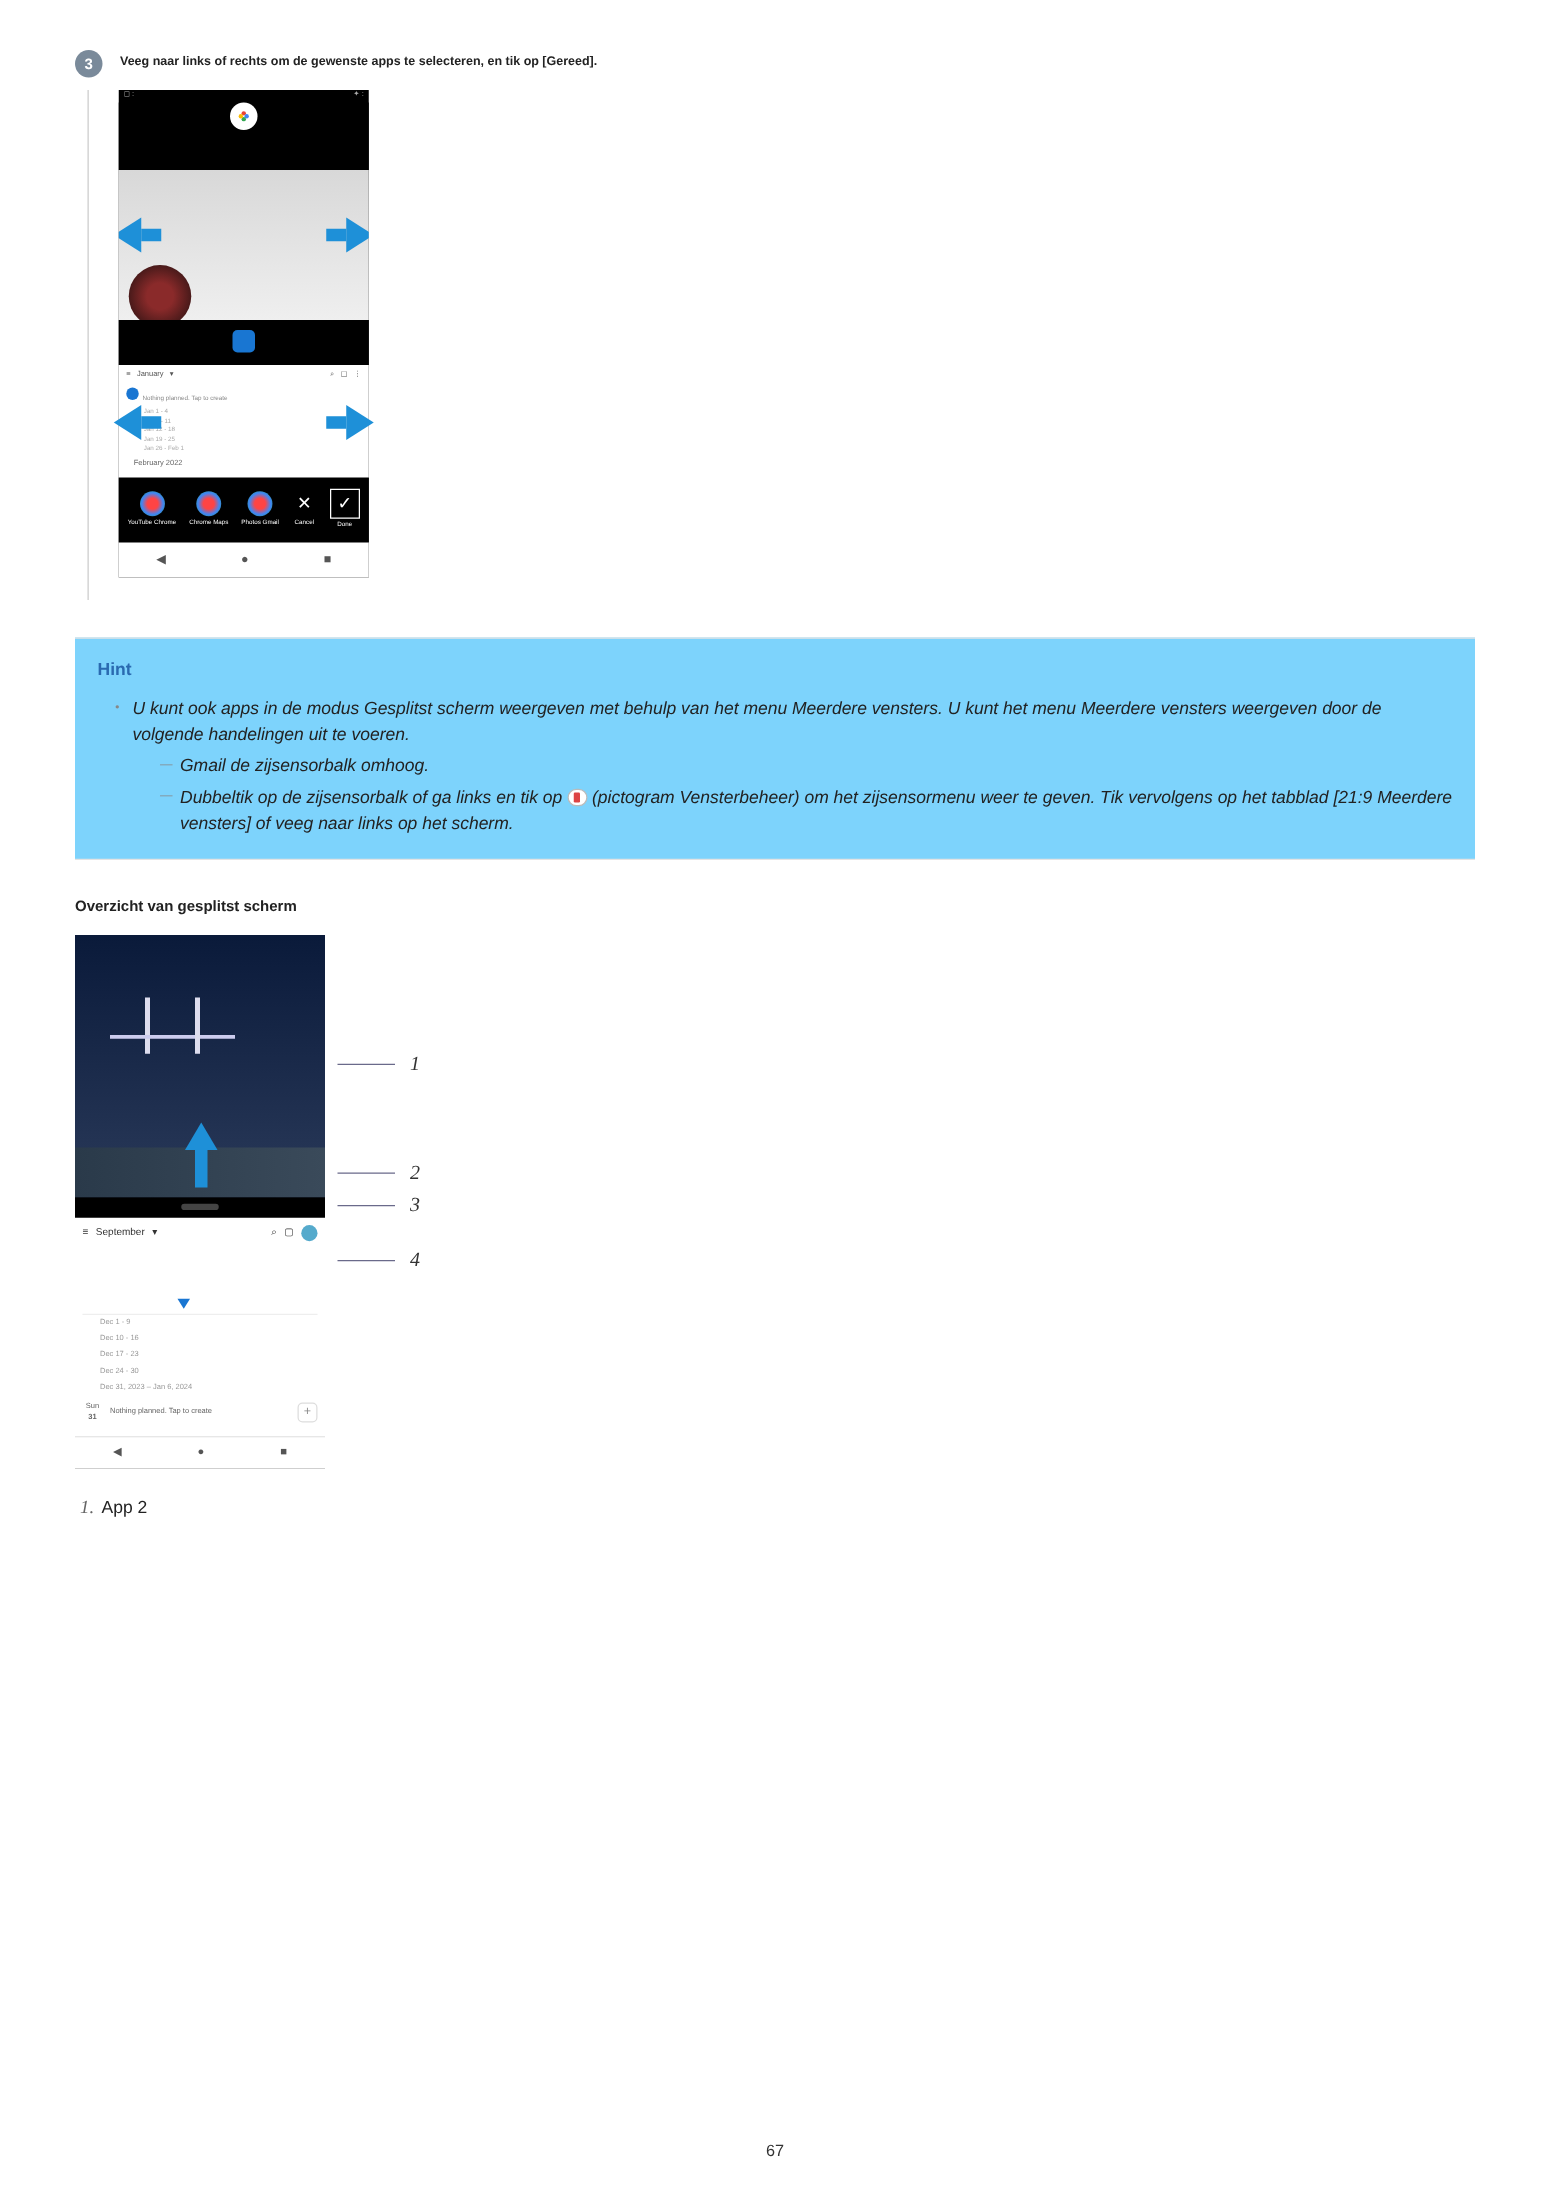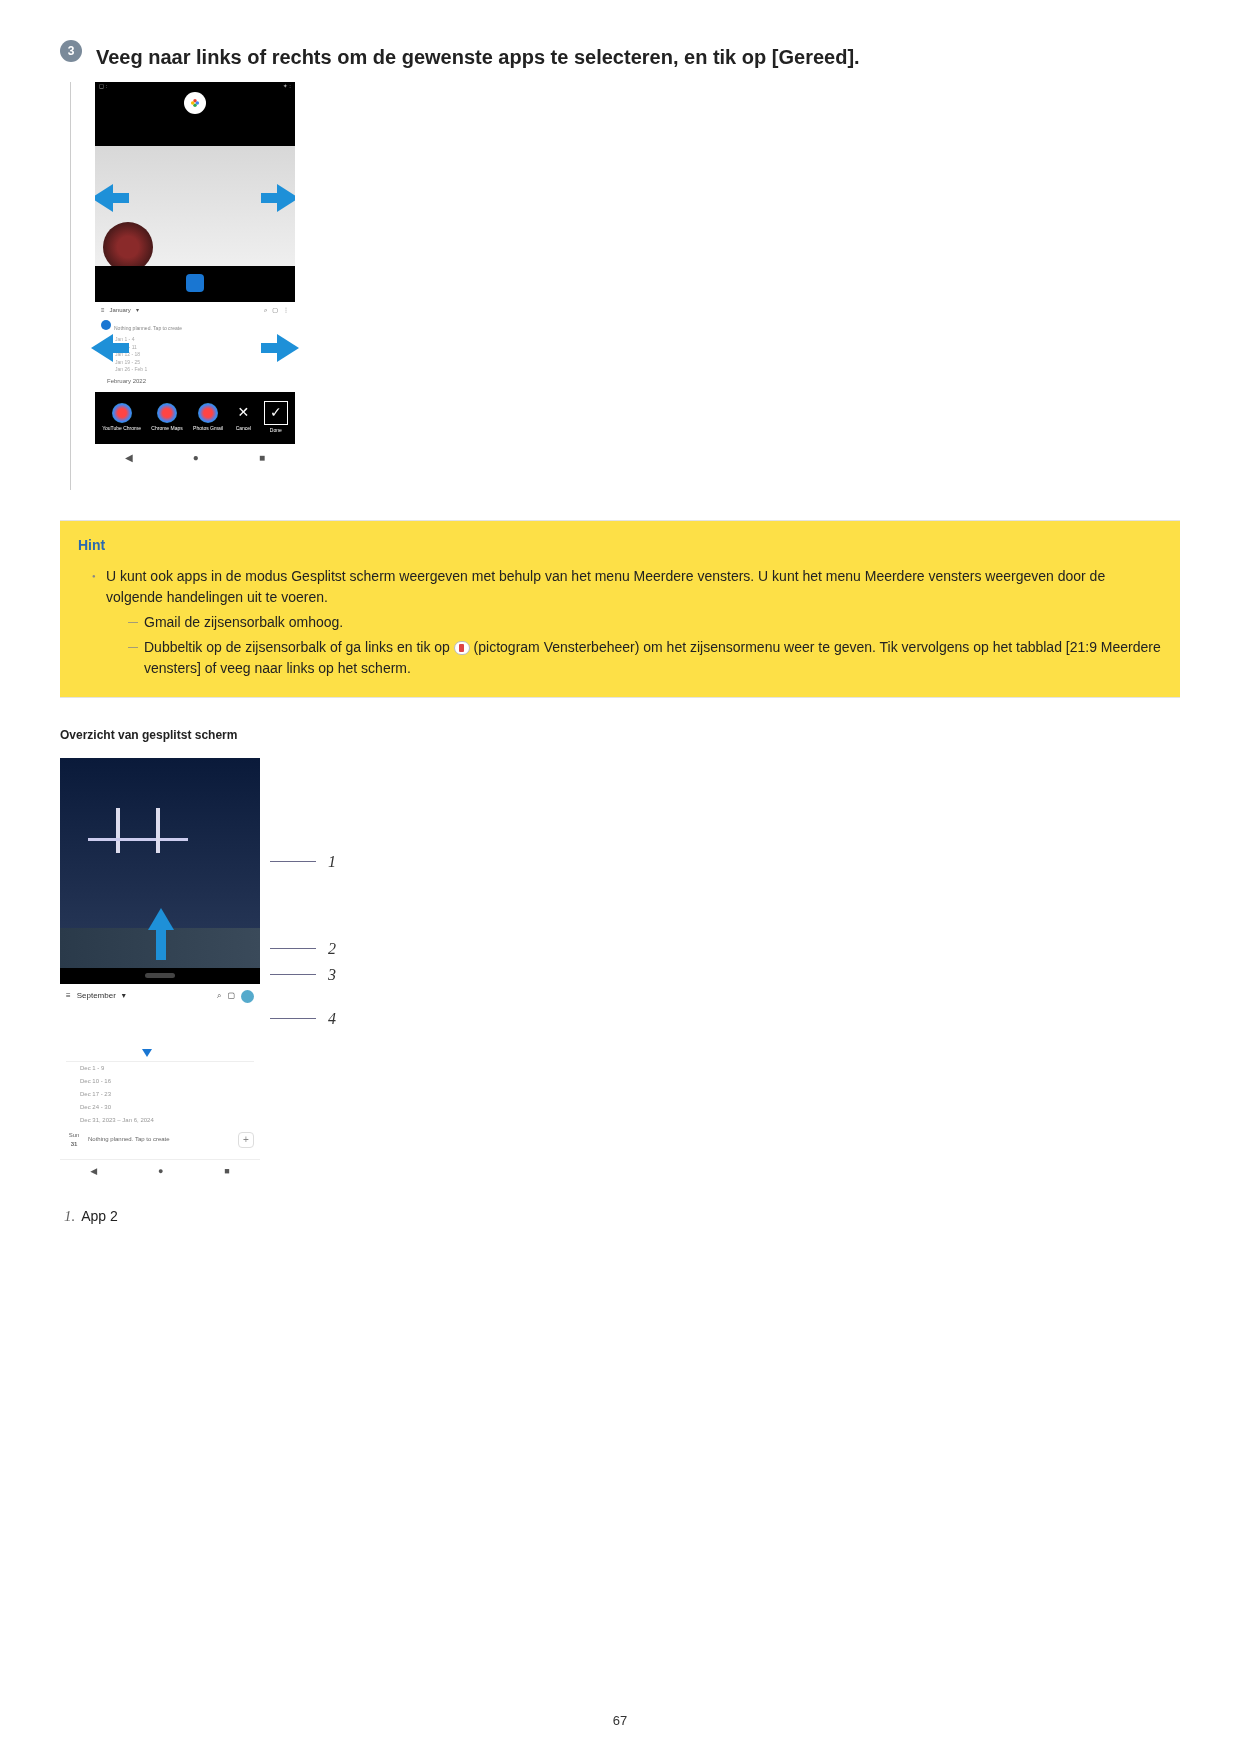--- a/index.html
+++ b/index.html
@@ -13,21 +13,21 @@
     line-height: 1.5;
     position: relative;
   }
   .step-row { display: flex; align-items: flex-start; gap: 14px; margin-bottom: 10px; }
   .step-badge {
     width: 22px; height: 22px; border-radius: 50%;
     background: #7a8a9a; color: #fff; font-size: 12px;
     display: flex; align-items: center; justify-content: center;
     flex-shrink: 0; font-weight: bold;
   }
-  .step-text { font-weight: bold; font-size: 20px; padding-top: 2px; }
+  .step-text { font-weight: bold; font-size: 10px; padding-top: 2px; }
   .step-content { margin-left: 10px; border-left: 1px solid #ccc; padding-left: 24px; padding-bottom: 18px; }
   
   .phone1 { width: 200px; background:#000; position: relative; margin-top: 6px; }
   .phone1 .topbar { height: 10px; display:flex; justify-content:space-between; padding:0 4px; font-size:6px; color:#aaa; }
   .phone1 .topicon-row { height: 54px; background:#000; position:relative; }
   .phone1 .topicon { width:22px; height:22px; border-radius:50%; background:#fff; position:absolute; top:0; left:50%; transform:translateX(-50%); display:flex; align-items:center; justify-content:center; }
   .phone1 .topicon svg { width:14px; height:14px; }
   .phone1 .photo-area { height: 120px; background: linear-gradient(#d8d8d8, #efefef); position:relative; overflow:hidden;}
   .phone1 .photo-area::after{ content:""; position:absolute; left:8px; bottom:-6px; width:50px; height:50px; border-radius:50%; background: radial-gradient(circle,#8a2a2a 30%,#4a1a1a 70%);}
   .arrow-l, .arrow-r { position:absolute; width:0;height:0; top:38px; }
@@ -46,23 +46,23 @@
   .phone1 .cal-month{ font-size:6px; color:#666; padding-left:6px; margin-top:3px;}
   .phone1 .cal-area .arrow-l, .phone1 .cal-area .arrow-r{ top:32px; }
   .phone1 .app-row{ height:52px; background:#000; display:flex; align-items:center; justify-content:space-around; padding:4px 2px;}
   .phone1 .app-item{ display:flex; flex-direction:column; align-items:center; color:#fff; font-size:5px; gap:2px;}
   .phone1 .app-circle{ width:20px;height:20px;border-radius:50%; background:radial-gradient(circle,#ff4444 30%,#4285f4 60%,#0f9d58 100%);}
   .phone1 .x-icon{ width:20px;height:20px; display:flex;align-items:center;justify-content:center;color:#fff;font-size:14px;}
   .phone1 .check-box{ width:24px;height:24px;border:1px solid #fff;display:flex;align-items:center;justify-content:center;color:#fff;font-size:14px;}
   .phone1 .navbar{ height:28px; background:#fff; display:flex; justify-content:space-around; align-items:center;}
   .phone1 .navbar span{ font-size:10px; color:#555;}
   
-  .hint-box{ background:#fde047; border-top:1px solid #e3e3e3; border-bottom:1px solid #e3e3e3; padding:14px 18px; margin-top:30px; margin-bottom:28px;}
+  .hint-box{ background:#7dd3fc; border-top:1px solid #e3e3e3; border-bottom:1px solid #e3e3e3; padding:14px 18px; margin-top:30px; margin-bottom:28px;}
   .hint-title{ color:#2a6ab0; font-weight:bold; font-size:14px; margin-bottom:10px;}
-  .hint-ul{ list-style:none; padding-left:14px;}
+  .hint-ul{ list-style:none; padding-left:14px;font-style:italic;}
   .hint-ul > li{ position:relative; padding-left:14px; margin-bottom:4px;}
   .hint-ul > li::before{ content:"●"; position:absolute; left:0; font-size:6px; color:#888; top:6px;}
   .hint-sub{ list-style:none; padding-left:22px; margin-top:4px;}
   .hint-sub li{ position:relative; padding-left:16px; margin-bottom:4px;}
   .hint-sub li::before{ content:"—"; position:absolute; left:0; color:#888; font-size:10px; top:2px;}
   .inline-icon{ display:inline-flex; width:16px; height:14px; border:1px solid #bbb; border-radius:8px; align-items:center; justify-content:center; vertical-align:middle; background:#fff;}
   .inline-icon::after{content:"";width:5px;height:8px;background:#d44;border-radius:1px;}
   
   .section-title{ font-weight:bold; font-size:12px; margin-bottom:14px;}
   

